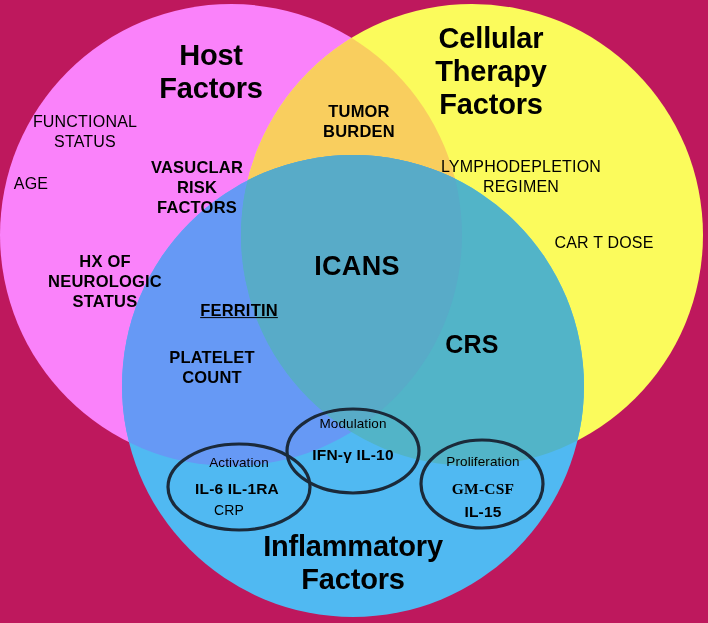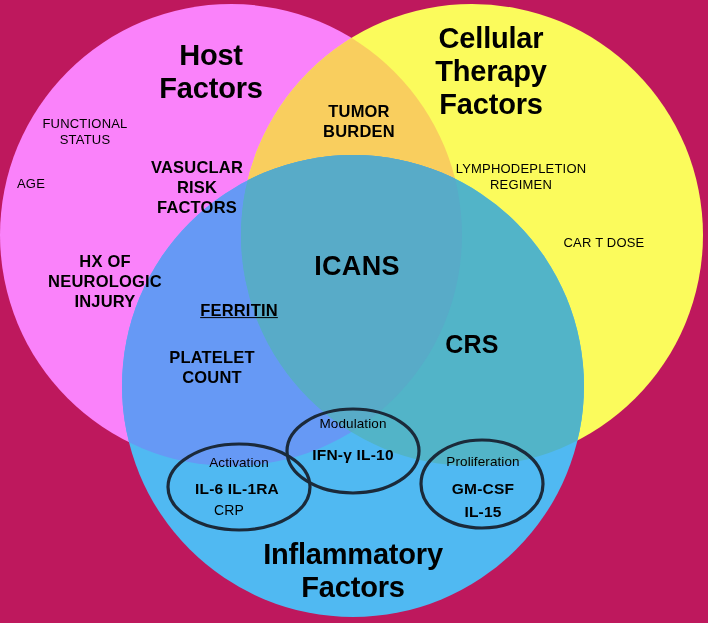--- a/index.html
+++ b/index.html
@@ -42,21 +42,21 @@
     line-height: 1.14;
   }
   .bold-item {
     font-weight: bold;
     font-size: 16.5px;
     letter-spacing: 0.2px;
     line-height: 1.2;
   }
   .thin-item {
     font-weight: normal;
-    font-size: 13px;
+    font-size: 16px;
     letter-spacing: 0.2px;
     line-height: 1.22;
   }
   .core-lbl {
     font-weight: bold;
     font-size: 27px;
     letter-spacing: 0.3px;
   }
   .crs-lbl {
     font-weight: bold;
@@ -132,21 +132,21 @@
 STATUS</div>
 
   <div class="lbl thin-item" style="left:31px; top:184px;">AGE</div>
 
   <div class="lbl bold-item" style="left:197px; top:188px;">VASUCLAR
 RISK
 FACTORS</div>
 
   <div class="lbl bold-item" style="left:105px; top:282px;">HX OF
 NEUROLOGIC
-INJURY</div>
+STATUS</div>
 
   <div class="lbl title-lbl" style="left:491px; top:72px;">Cellular Therapy
 Factors</div>
 
   <div class="lbl thin-item" style="left:521px; top:177px;">LYMPHODEPLETION
 REGIMEN</div>
 
   <div class="lbl thin-item" style="left:604px; top:243px;">CAR T DOSE</div>
 
 
@@ -156,27 +156,27 @@
 
   <div class="lbl bold-item" style="left:239px; top:311px;text-decoration:underline;">FERRITIN</div>
 
   <div class="lbl bold-item" style="left:212px; top:368px;">PLATELET
 COUNT</div>
 
   <div class="lbl crs-lbl" style="left:472px; top:344px;">CRS</div>
 
   <div class="lbl core-lbl" style="left:357px; top:266px;">ICANS</div>
 
-  <div class="lbl title-lbl" style="left:353px; top:563px;margin-top:8px;">Inflammatory
+  <div class="lbl title-lbl" style="left:353px; top:563px;">Inflammatory
 Factors</div>
 
   <div class="lbl ell-head" style="left:239px; top:463px;">Activation</div>
   <div class="lbl ell-item" style="left:237px; top:489px;">IL-6   IL-1RA</div>
   <div class="lbl ell-item-thin" style="left:229px; top:511px;">CRP</div>
 
   <div class="lbl ell-head" style="left:353px; top:424px;">Modulation</div>
   <div class="lbl ell-item" style="left:353px; top:455px;">IFN-γ   IL-10</div>
 
   <div class="lbl ell-head" style="left:483px; top:462px;">Proliferation</div>
-  <div class="lbl ell-item" style="left:483px; top:489px;">GM-CSF</div>
+  <div class="lbl ell-item" style="left:483px; top:489px;font-family:Liberation Serif, serif;">GM-CSF</div>
   <div class="lbl ell-item" style="left:483px; top:512px;">IL-15</div>
 
 </div>
 
 </body></html>

